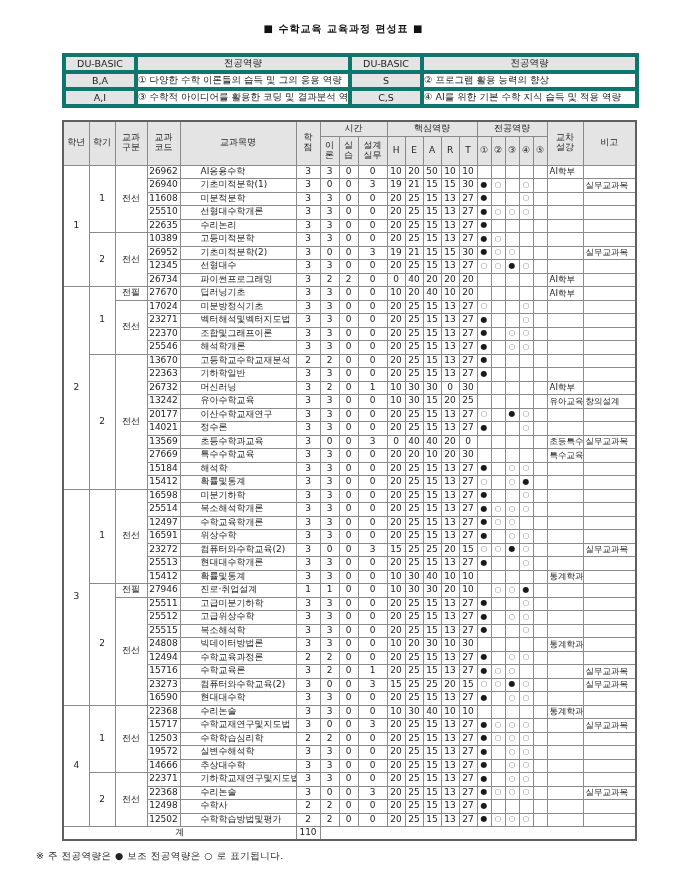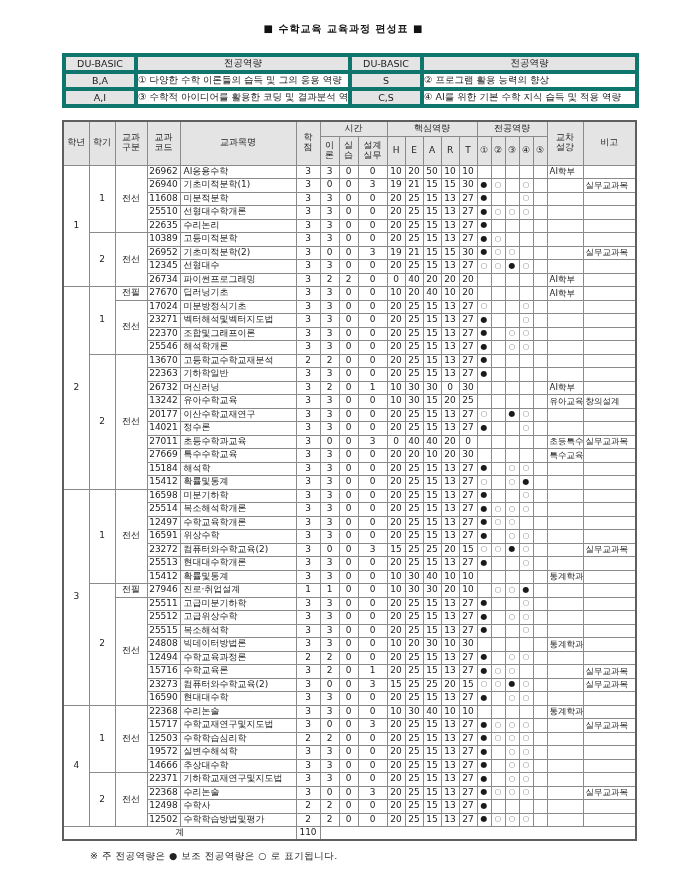--- a/index.html
+++ b/index.html
@@ -58,29 +58,29 @@
     text-align: center;
     white-space: pre-line;
     font-size: 9px;
     color: #222;
     margin-top: 46px;
   }
   .main-table thead tr:first-child th { height: 15px; }
   .main-table thead tr:last-child th { height: 29px; }
   .main-table td { height: 13.5px; background: #fff; padding: 0 1px; }
   .main-table td.num { text-align: center; white-space: nowrap; }
-  .main-table td.name { text-align: left; padding-left: 3px; white-space: nowrap; }
+  .main-table td.name { text-align: left; padding-left: 20px; white-space: nowrap; }
   .main-table td.txt { text-align: left; padding-left: 2px; white-space: nowrap; font-size: 8.5px; }
   .main-table td.mark { text-align: center; font-size: 8px; padding: 0; }
   .main-table td.mark.filled { color: var(--filled-mark, #1a1a1a); }
   .main-table td.mark.hollow { color: var(--hollow-mark, #8f8f8f); }
   .main-table td.grp { vertical-align: middle; }
 
   .footnote {
-    margin: 9px 0 0 90px;
+    margin: 9px 0 0 36px;
     font-size: 9.5px;
     color: #222;
     letter-spacing: 0.5px;
   }
 </style>
 </head>
 <body>
 
 <div class="page">
 
@@ -582,21 +582,21 @@
           <td class="num">27</td>
           <td class="mark filled">●</td>
           <td class="mark"></td>
           <td class="mark"></td>
           <td class="mark hollow">○</td>
           <td class="mark"></td>
           <td class="txt"></td>
           <td class="txt"></td>
         </tr>
         <tr>
-          <td class="num">27011</td>
+          <td class="num">13569</td>
           <td class="name">초등수학과교육</td>
           <td class="num">3</td>
           <td class="num">0</td>
           <td class="num">0</td>
           <td class="num">3</td>
           <td class="num">0</td>
           <td class="num">40</td>
           <td class="num">40</td>
           <td class="num">20</td>
           <td class="num">0</td>

